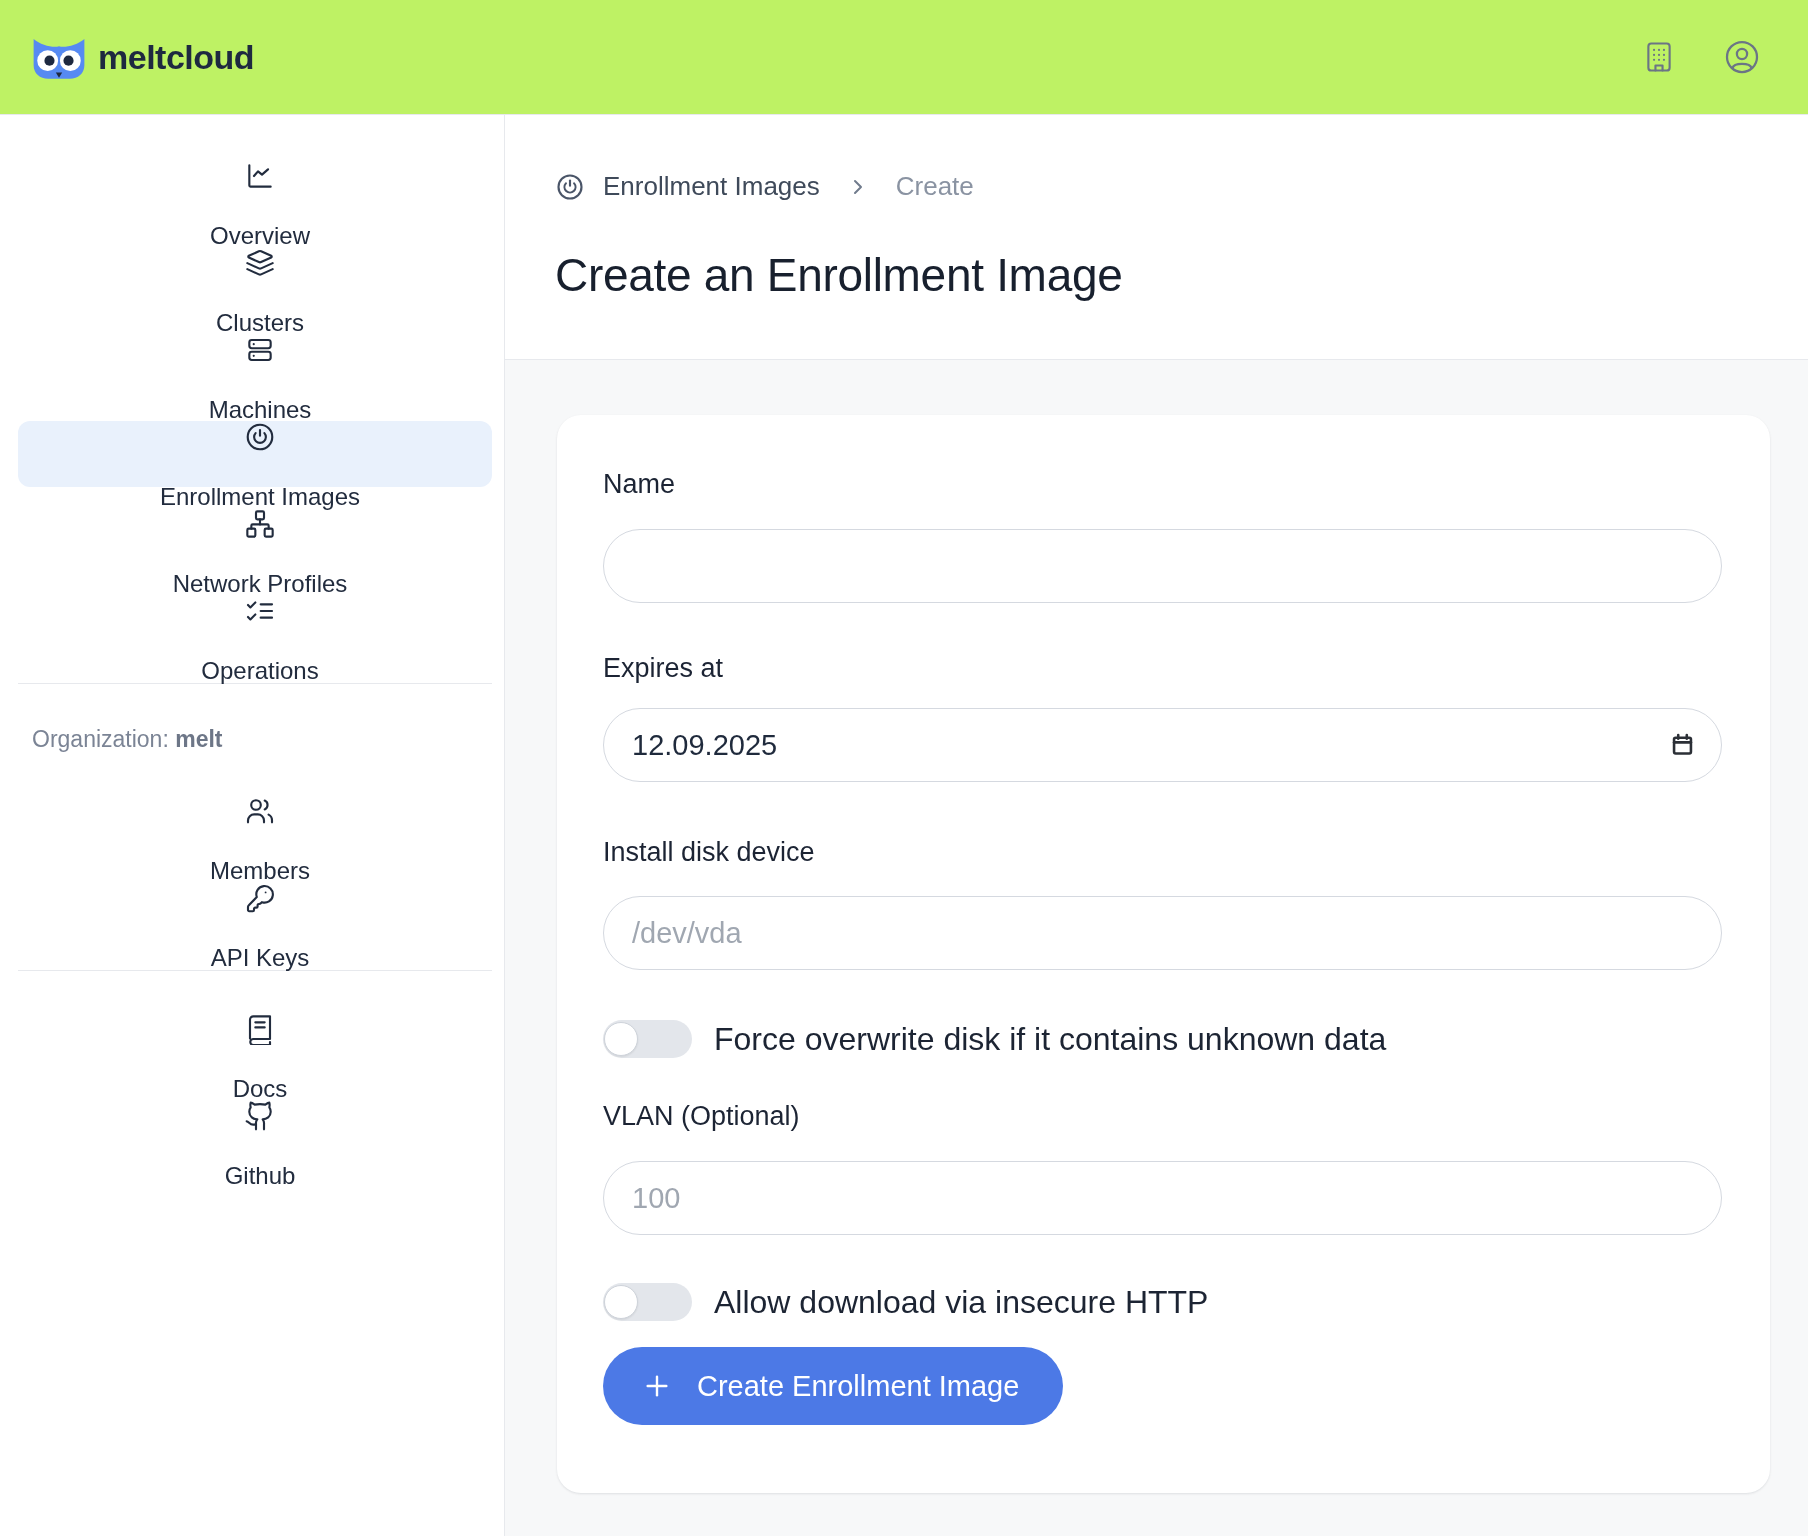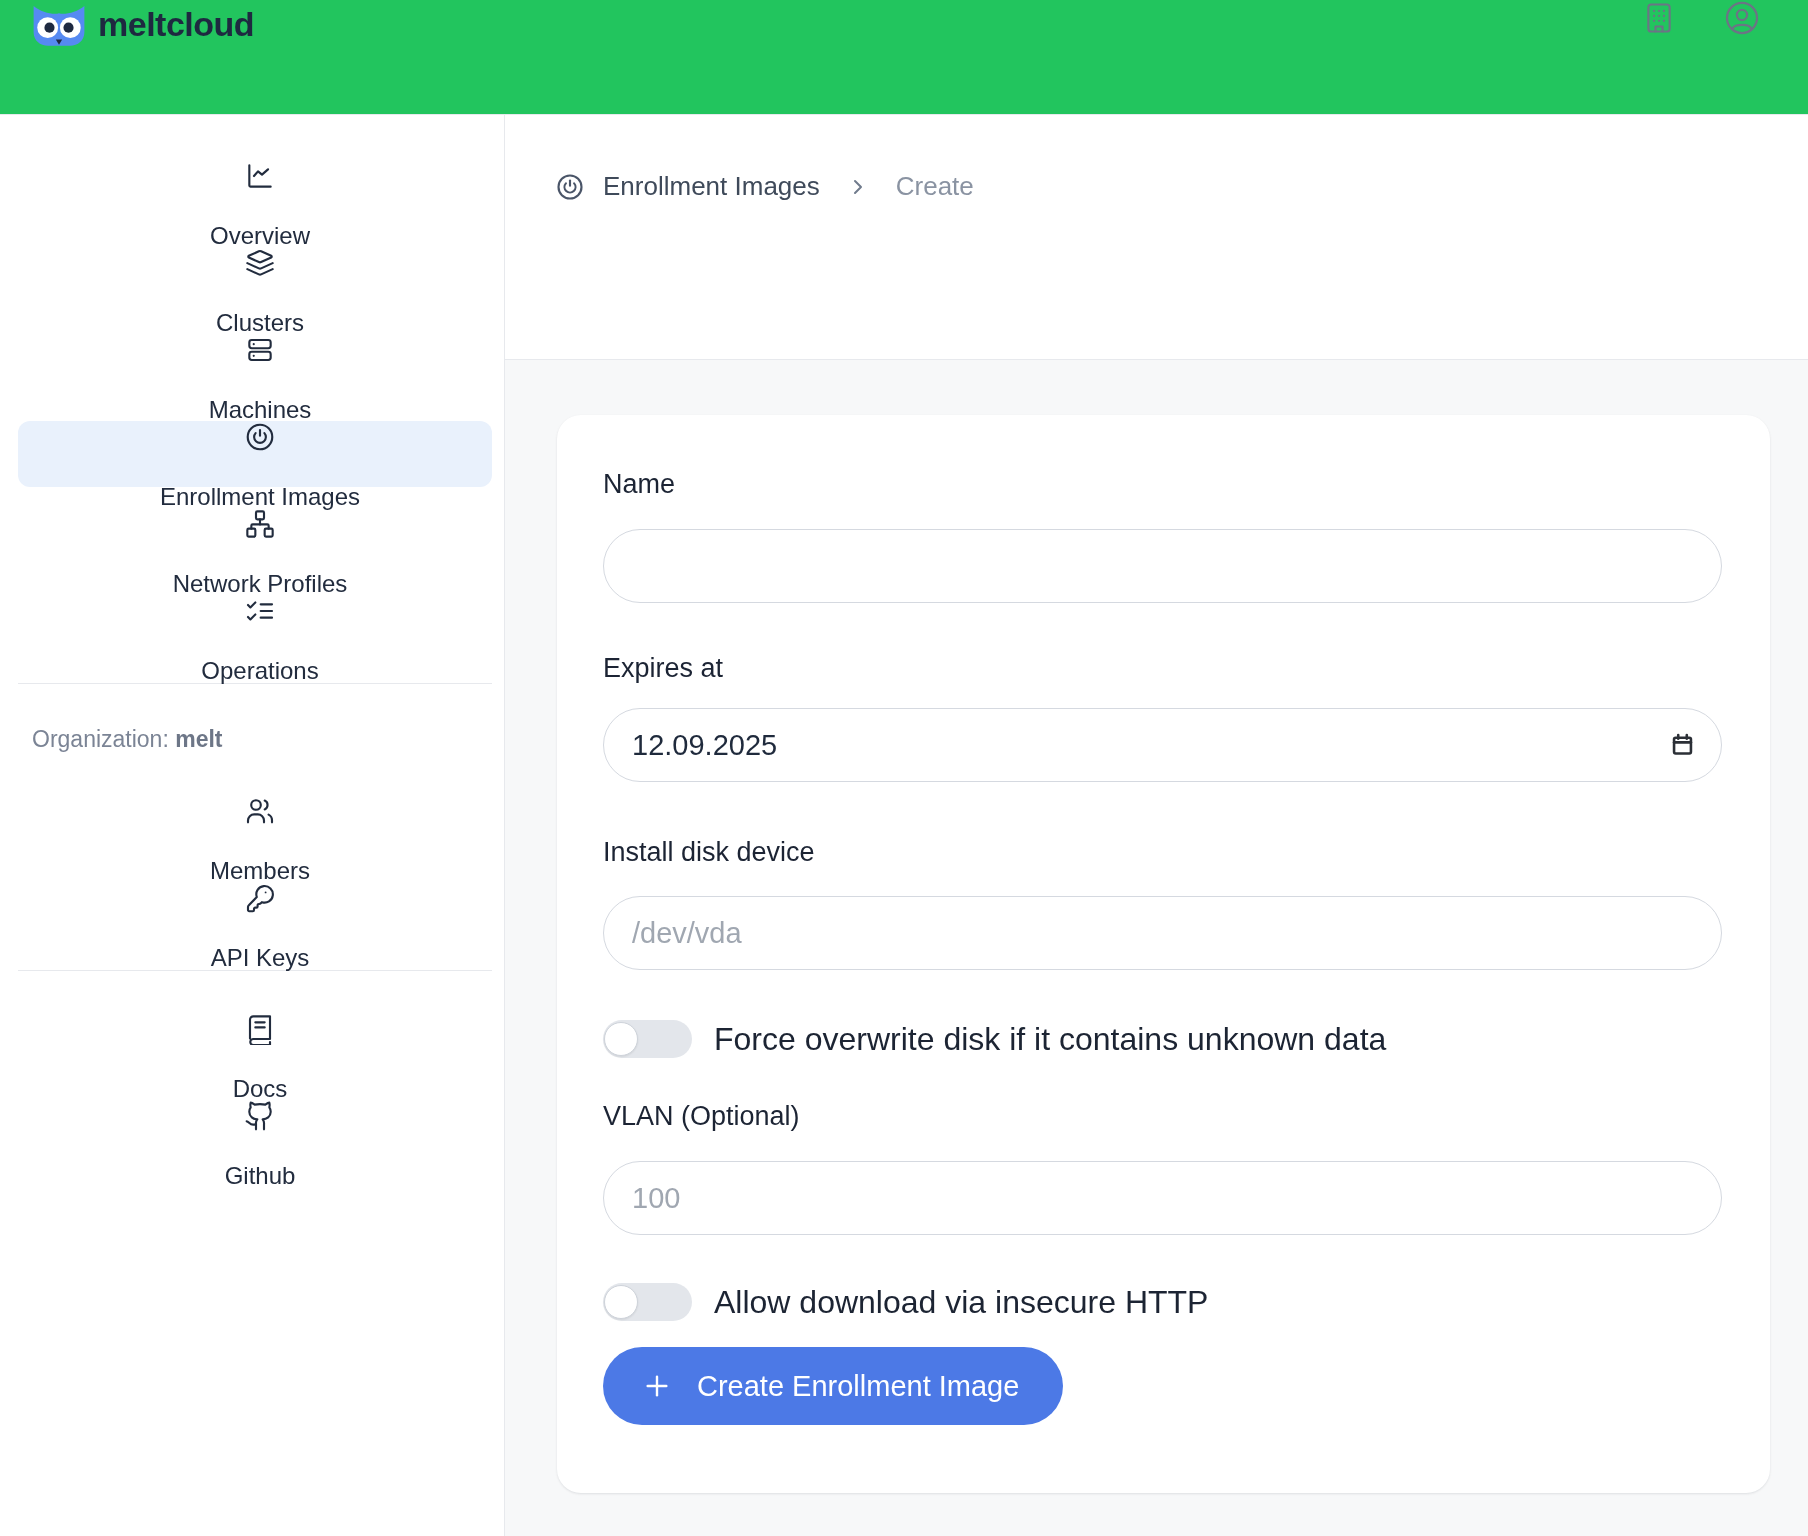--- a/index.html
+++ b/index.html
@@ -5,22 +5,22 @@
   * { margin:0; padding:0; box-sizing:border-box; }
   html,body { width:1808px; height:1536px; }
   body {
     font-family:"Liberation Sans","DejaVu Sans",sans-serif;
     background:#ffffff; color:#1f2736; overflow:hidden;
   }
   svg { display:block; }
 
   
   .header {
-    height:115px; display:flex; align-items:flex-start;
-    padding:0 48px 0 30px; border-bottom:1px solid #e7e9ed; background:#22c55e;
+    height:115px; display:flex; align-items:center;
+    padding:0 48px 0 30px; border-bottom:1px solid #e7e9ed; background:#bef264;
   }
   .brand { display:flex; align-items:center; gap:10px; cursor:pointer; }
   .brand-name { font-size:34px; font-weight:700; color:#1e2940; letter-spacing:-0.5px; }
   .header-spacer { flex:1; }
   .header-actions { display:flex; align-items:center; gap:48px; color:#6b7585; }
   .header-icon-btn { cursor:pointer; color:#6b7585; }
 
   
   .shell { display:flex; height:1421px; }
   .sidebar {
@@ -270,20 +270,21 @@
           </svg>
         </span>
         <span class="crumb-link">Enrollment Images</span>
         <span class="crumb-sep">
           <svg width="24" height="24" viewBox="0 0 24 24" fill="none" stroke="currentColor" stroke-width="2" stroke-linecap="round" stroke-linejoin="round">
               <path d="m9 18 6-6-6-6"></path>
             </svg>
         </span>
         <span class="crumb-current">Create</span>
       </div>
+      <div class="page-title">Create an Enrollment Image</div>
     </div>
 
     <div class="content">
       <div class="card">
 
         <div class="field-label mb-name-label">Name</div>
         <div class="input-wrap gap-after-input">
           <input class="text-input" type="text" value="" style="">
         </div>
 

